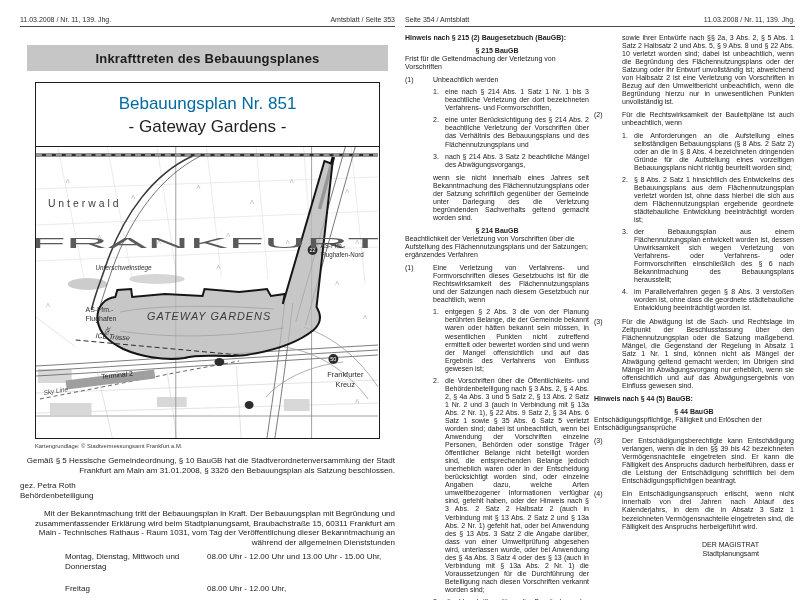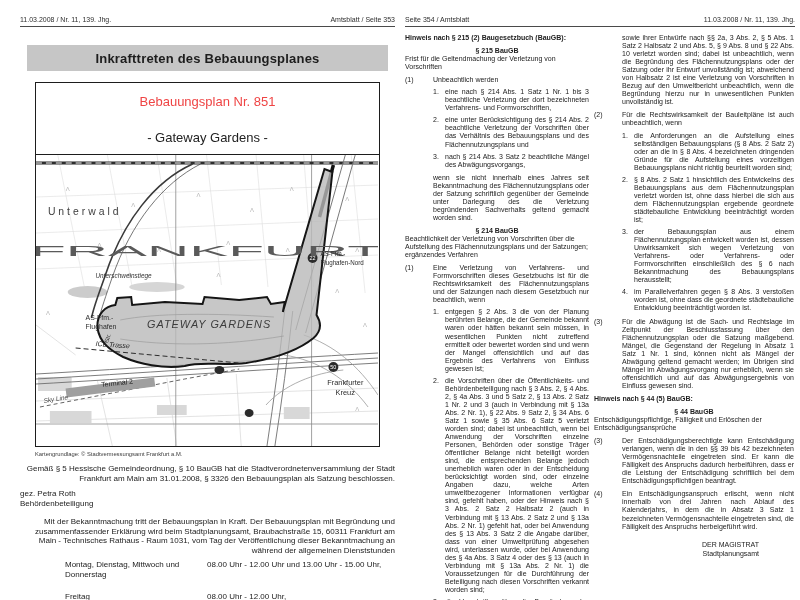--- a/index.html
+++ b/index.html
@@ -27,22 +27,22 @@
     margin:18px 7px 0 7px;
     background:#c6c6c6;
     text-align:center;
     font-weight:bold;
     font-size:13px;
     padding:6px 0 5px 0;
     letter-spacing:.2px;
   }
   .plan-box { margin:11px 0 0 15px; width:345px; border:1.4px solid #1d1d1d; }
   .plan-box-head { text-align:center; padding:11px 0 9px 0; border-bottom:1px solid #1d1d1d; background:#fff; }
-  .plan-title { font-size:13px; color:#ef4444; }
-  .plan-subtitle { font-size:13px; margin-top:21px; color:#222; }
+  .plan-title { font-size:17px; color:#0369a1; }
+  .plan-subtitle { font-size:17px; margin-top:3px; color:#222; }
   .map { display:block; width:342px; height:291px; }
   .map-caption { font-size:5.8px; color:#3a3a3a; margin:4px 0 0 15px; }
   .lp-body { font-size:8px; line-height:1.24; color:#222; }
   .para { margin-top:7px; text-align:right; }
   .sig { text-align:left; padding-right:12px; margin-top:5px; line-height:1.3; }
   .hours { margin:4px 0 0 45px; display:grid; grid-template-columns:142px 1fr; row-gap:12px; }
 
   
   .cols {
     display:grid; grid-template-columns:184px 200px; column-gap:5px;

